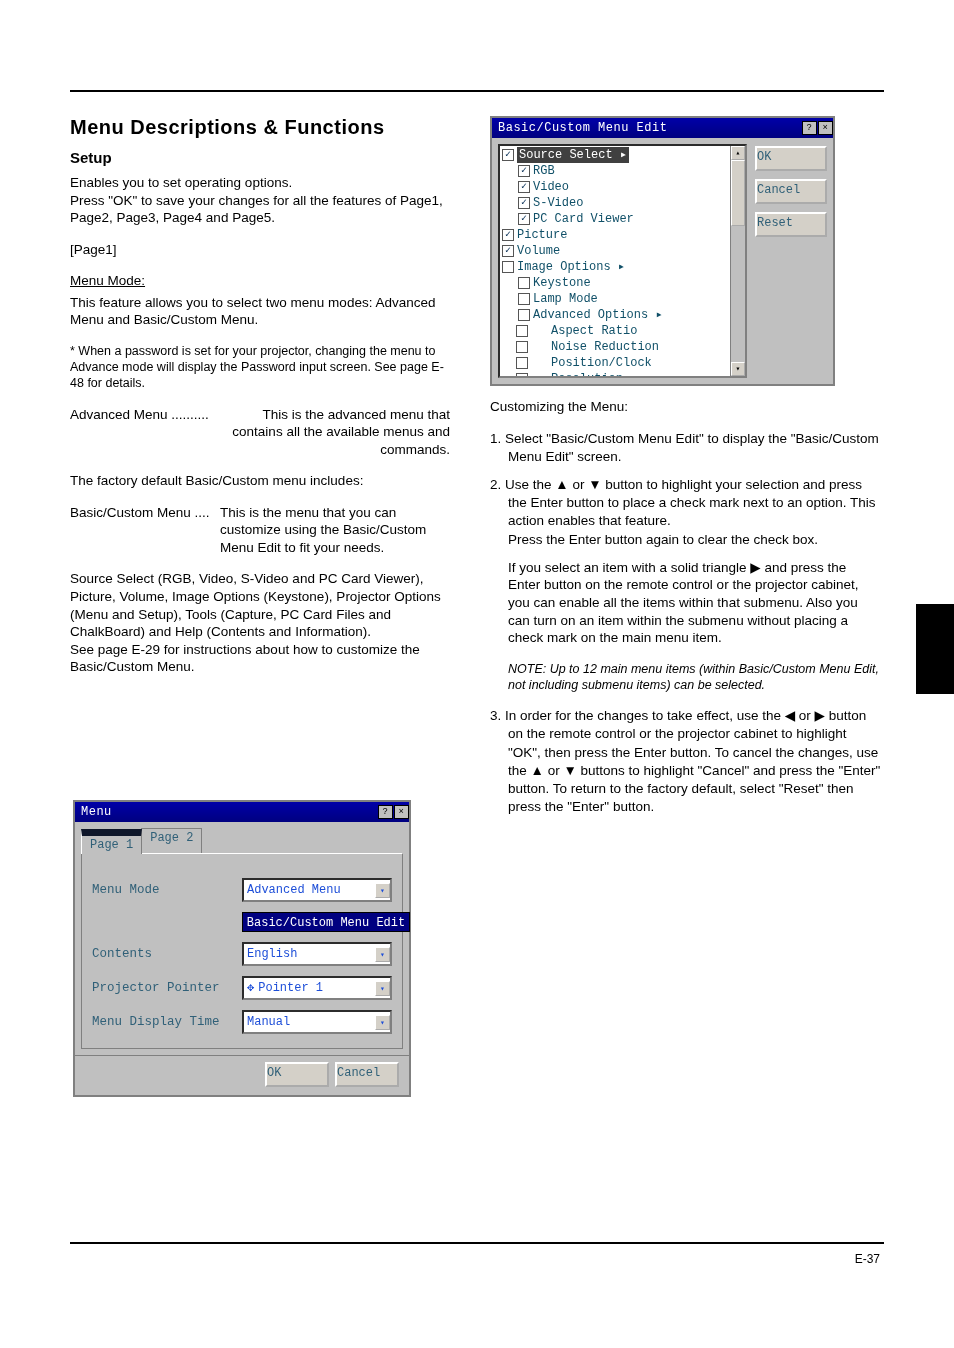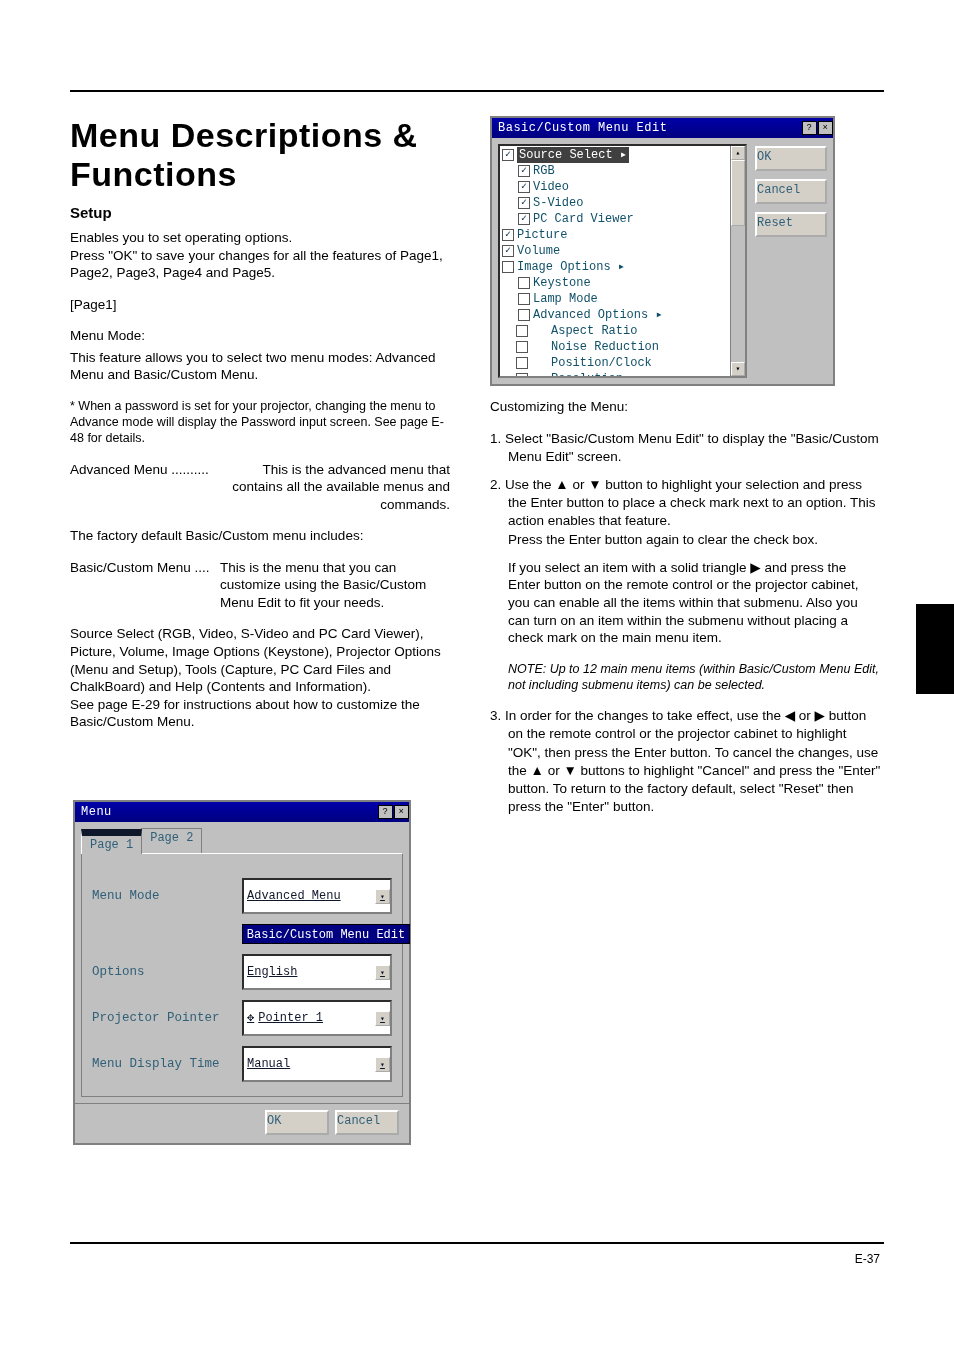--- a/index.html
+++ b/index.html
@@ -34,21 +34,21 @@
     top: 116px;
     width: 380px;
   }
   .main-right {
     position: absolute;
     left: 490px;
     top: 116px;
     width: 392px;
   }
   .heading-lg {
-    font-size: 34px;
+    font-size: 20px;
     font-weight: bold;
     margin: 0 0 10px 0;
     letter-spacing: 0.5px;
   }
   .heading-sub {
     font-size: 15px;
     font-weight: bold;
     margin: 6px 0 8px 0;
   }
   .body-text {
@@ -210,32 +210,31 @@
     color: #306078;
   }
   .form-label { width: 150px; }
   .form-field {
     flex: 1;
     display: flex;
     align-items: center;
   }
   .dropdown {
     flex: 1;
-    height: 36px;
+    height: 24px;
     background: #fff;
     border: 2px inset #808080;
     font-family: "Courier New", monospace;
     font-size: 12px;
     padding-left: 3px;
     line-height: 15px;
     display: flex;
     align-items: center;
-    color: #0f172a;
+    color: #1d4ed8;
     position: relative;
-    text-decoration: underline;
   }
   .dropdown .ddbtn {
     margin-left: auto;
     width: 15px; height: 15px;
     border: 1px outset #fff;
     background: #d4d0c8;
     font-size: 8px;
     text-align: center;
     line-height: 13px;
   }
@@ -282,21 +281,21 @@
 <div class="page-header-rule"></div>
 
 <div class="main-left">
   <div class="heading-lg">Menu Descriptions &amp; Functions</div>
   <div class="heading-sub">Setup</div>
   <div class="body-text" style="white-space:pre-line;">Enables you to set operating options.
 Press "OK" to save your changes for all the features of Page1, Page2, Page3, Page4 and Page5.</div>
 
   <div class="body-text">[Page1]</div>
 
-  <div class="body-text" style="margin-bottom:4px;"><span>Menu Mode:</span></div>
+  <div class="body-text" style="margin-bottom:4px;text-decoration:underline;"><span>Menu Mode:</span></div>
   <div class="body-text">This feature allows you to select two menu modes: Advanced Menu and Basic/Custom Menu.</div>
   <div class="body-text" style="font-size:12.5px;">* When a password is set for your projector, changing the menu to Advance mode will display the Password input screen. See page E-48 for details.</div>
 
   <div class="body-text" style="display:flex;">
     <span style="width:150px;"><span>Advanced Menu ..........</span></span>
     <span style="flex:1;text-align:right;">This is the advanced menu that contains all the available menus and commands.</span>
   </div>
   <div class="body-text">The factory default Basic/Custom menu includes:</div>
 
   <div class="body-text" style="display:flex;">
@@ -425,21 +424,21 @@
           <div class="dropdown">
             <span>Advanced Menu</span>
             <div class="ddbtn">▾</div>
           </div>
         </div>
       </div>
 
       <div class="bcme-edit-btn">Basic/Custom Menu Edit</div>
 
       <div class="form-row">
-        <div class="form-label">Options</div>
+        <div class="form-label">Contents</div>
         <div class="form-field">
           <div class="dropdown">
             <span>English</span>
             <div class="ddbtn">▾</div>
           </div>
         </div>
       </div>
 
       <div class="form-row">
         <div class="form-label">Projector Pointer</div>

